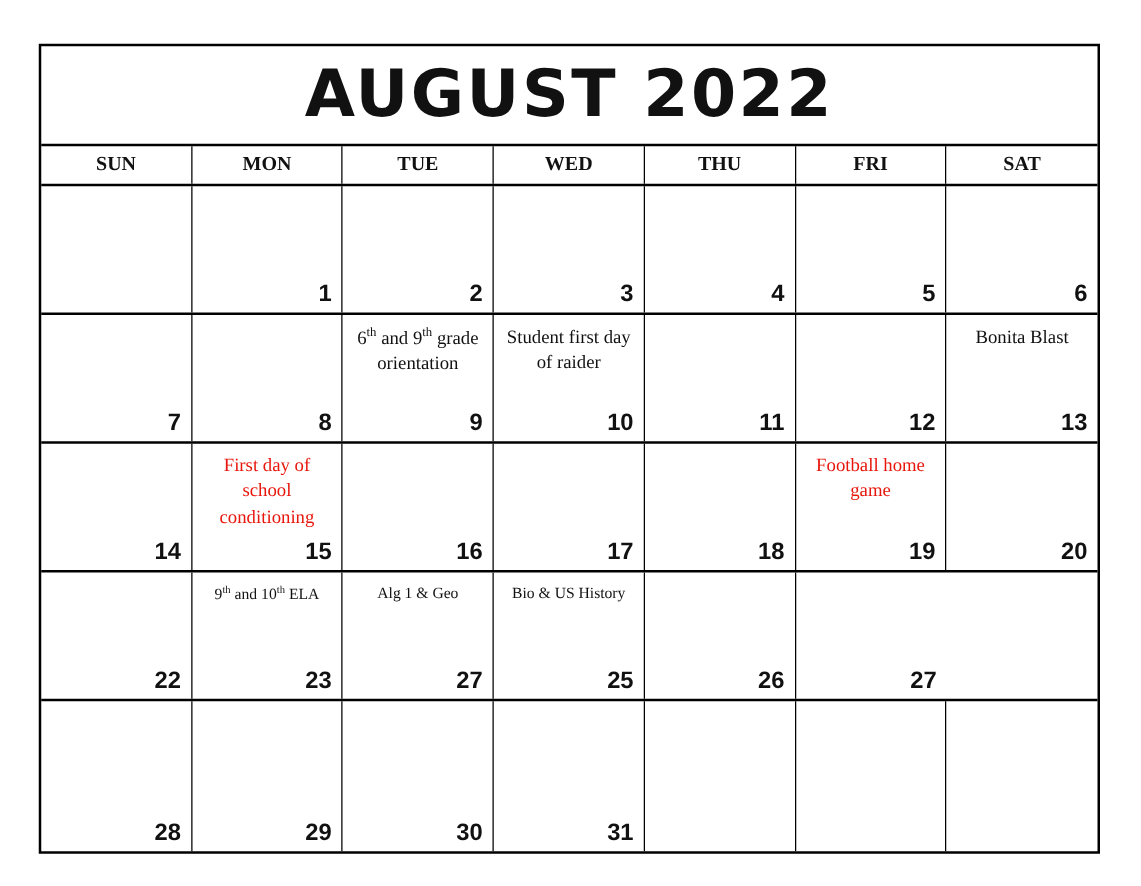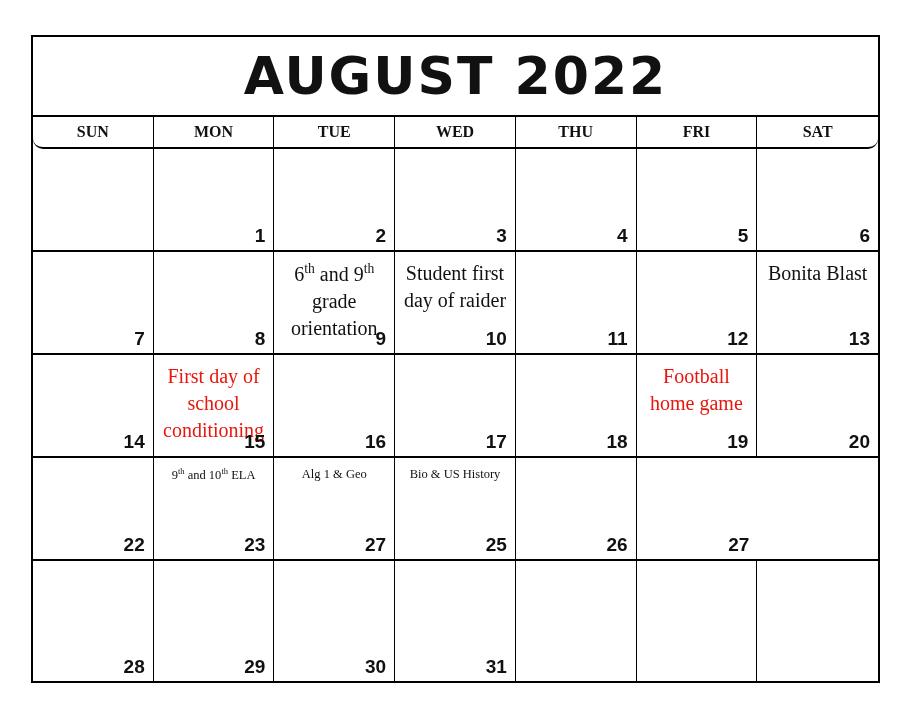--- a/index.html
+++ b/index.html
@@ -43,21 +43,20 @@
     letter-spacing: 2px;
     color: #111111;
     line-height: 1;
   }
   .dow-row {
     display: grid;
     grid-template-columns: repeat(7, 1fr);
     height: 32px;
     border-bottom: 2px solid #000000;
     box-sizing: border-box;
-    border-radius: 10px;
   }
   .dow {
     display: flex;
     align-items: center;
     justify-content: center;
     font-family: "Liberation Serif", serif;
     font-size: 16px;
     font-weight: bold;
     color: #111111;
     border-right: 1px solid #000000;
@@ -78,21 +77,21 @@
     position: relative;
     border-right: 1px solid #000000;
     box-sizing: border-box;
     padding: 8px 8px 0 8px;
     overflow: hidden;
   }
   .cell:last-child { border-right: none; }
 
   .cell .event {
     font-family: "Liberation Serif", serif;
-    font-size: 20px;
+    font-size: 15px;
     line-height: 1.35;
     color: #111111;
     text-align: center;
     width: 100%;
     word-wrap: break-word;
   }
   .cell .event.red { color: #e8160c; }
   .cell .event.small { font-size: 12.5px; }
   .cell .event sup { font-size: 0.68em; vertical-align: super; }
 

